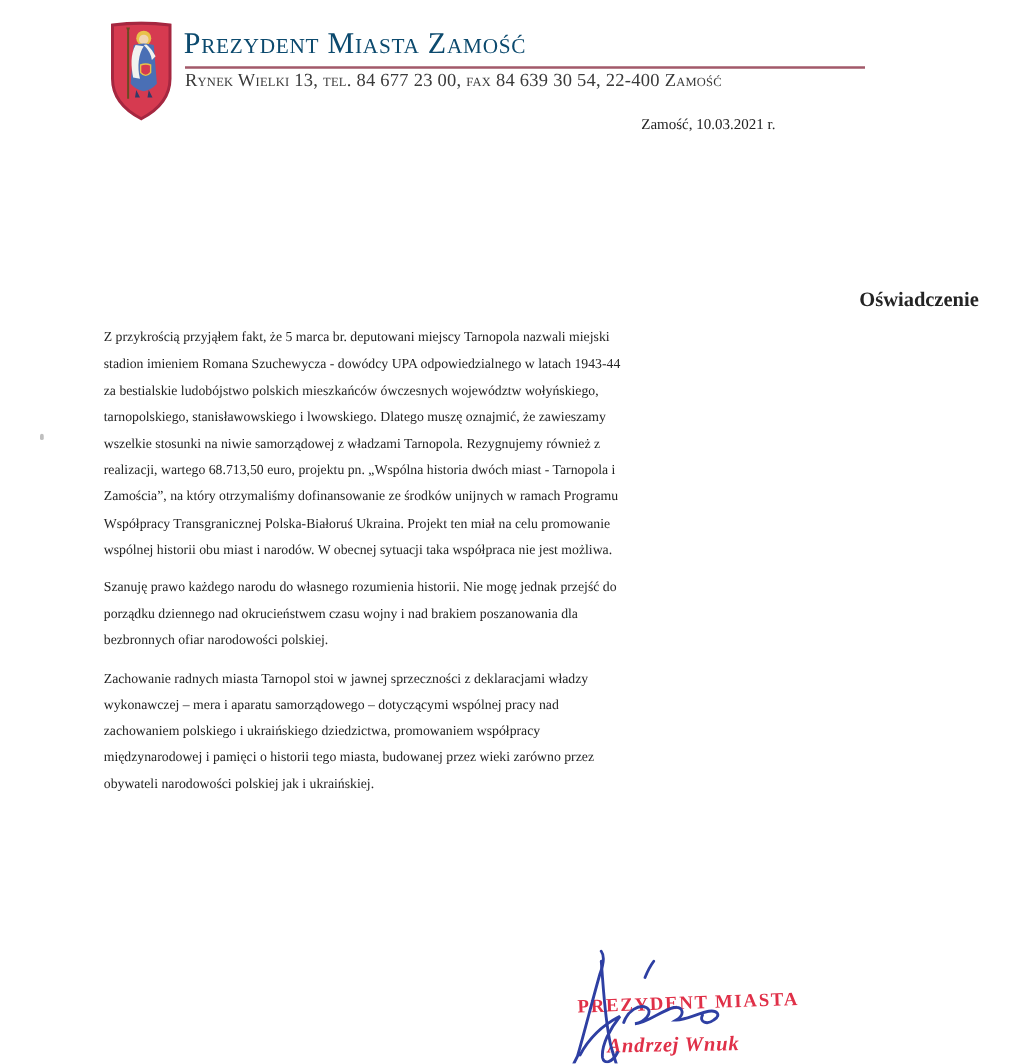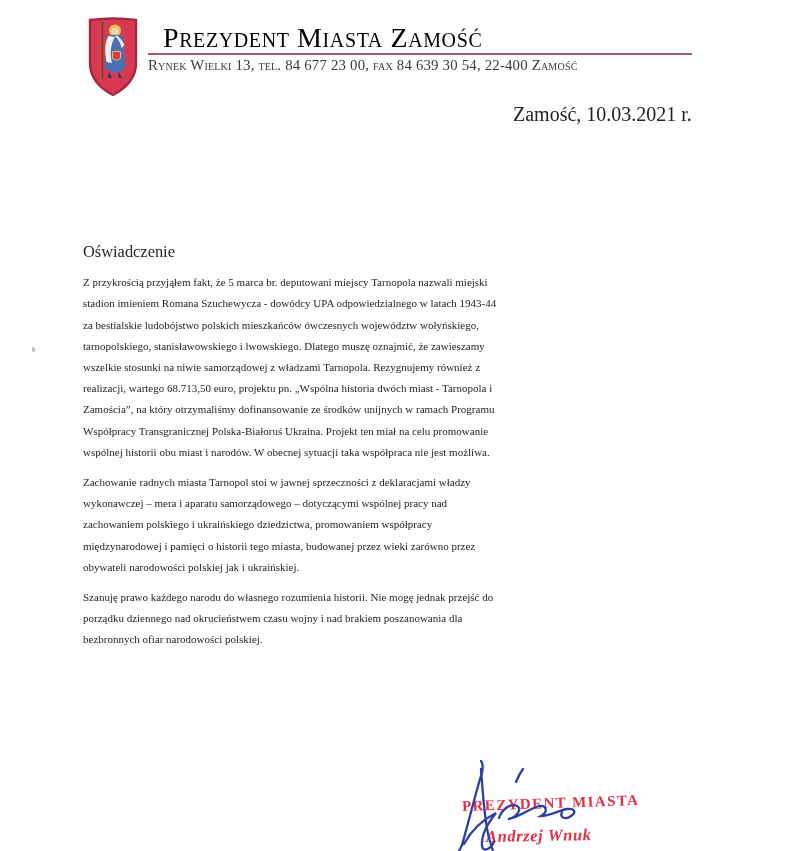--- a/index.html
+++ b/index.html
@@ -4,34 +4,34 @@
 <style>
   html,body{margin:0;padding:0;background:#fff;}
   .page{
     position:relative;width:811px;height:851px;background:#ffffff;
     overflow:hidden;font-family:"Liberation Serif",serif;color:#242424;
   }
   
   .crest{position:absolute;left:88px;top:17px;width:50px;height:80px;}
   .lh-title{
     position:absolute;left:147px;top:22px;
-    font-size:28px;font-variant:small-caps;letter-spacing:0.6px;
-    color:#000000;white-space:pre;margin-left:16px;
+    font-size:24px;font-variant:small-caps;letter-spacing:0.6px;
+    color:#0c4a6e;white-space:pre;
   }
   .lh-rule{position:absolute;left:148px;top:53px;width:544px;height:2px;background:#a2596a;}
   .lh-address{
     position:absolute;left:148px;top:57px;
     font-size:14.8px;font-variant:small-caps;letter-spacing:0.2px;
     color:#3a3a3a;white-space:pre;text-align:right;
   }
   
-  .dateline{position:absolute;left:513px;top:103px;font-size:20px;color:#222;white-space:pre;}
+  .dateline{position:absolute;left:513px;top:92px;font-size:12px;color:#222;white-space:pre;}
   
   .body-text{position:absolute;left:83px;top:229px;width:700px;}
-  .doc-heading{font-size:16.4px;line-height:21.2px;margin:12px 0 10px 0;font-weight:normal;}
+  .doc-heading{font-size:16.4px;line-height:21.2px;margin:0 0 10px 0;font-weight:bold;text-align:right;}
   .para{font-size:11px;line-height:21.2px;margin:0 0 9px 0;white-space:pre;}
   
   .stamp-title{
     position:absolute;left:462px;top:795px;
     font-size:15px;font-weight:bold;letter-spacing:1.4px;color:#e03048;
     transform:rotate(-2deg);white-space:pre;z-index:2;
   }
   .stamp-name{
     position:absolute;left:486px;top:826px;
     font-size:16.5px;font-weight:bold;font-style:italic;letter-spacing:0.6px;
@@ -78,28 +78,28 @@
     <h1 class="doc-heading">Oświadczenie</h1>
     <p class="para">Z przykrością przyjąłem fakt, że 5 marca br. deputowani miejscy Tarnopola nazwali miejski
 stadion imieniem Romana Szuchewycza - dowódcy UPA odpowiedzialnego w latach 1943-44
 za bestialskie ludobójstwo polskich mieszkańców ówczesnych województw wołyńskiego,
 tarnopolskiego, stanisławowskiego i lwowskiego. Dlatego muszę oznajmić, że zawieszamy
 wszelkie stosunki na niwie samorządowej z władzami Tarnopola. Rezygnujemy również z
 realizacji, wartego 68.713,50 euro, projektu pn. „Wspólna historia dwóch miast - Tarnopola i
 Zamościa”, na który otrzymaliśmy dofinansowanie ze środków unijnych w ramach Programu
 Współpracy Transgranicznej Polska-Białoruś Ukraina. Projekt ten miał na celu promowanie
 wspólnej historii obu miast i narodów. W obecnej sytuacji taka współpraca nie jest możliwa.</p>
+    <p class="para">Szanuję prawo każdego narodu do własnego rozumienia historii. Nie mogę jednak przejść do
+porządku dziennego nad okrucieństwem czasu wojny i nad brakiem poszanowania dla
+bezbronnych ofiar narodowości polskiej.</p>
     <p class="para">Zachowanie radnych miasta Tarnopol stoi w jawnej sprzeczności z deklaracjami władzy
 wykonawczej – mera i aparatu samorządowego – dotyczącymi wspólnej pracy nad
 zachowaniem polskiego i ukraińskiego dziedzictwa, promowaniem współpracy
 międzynarodowej i pamięci o historii tego miasta, budowanej przez wieki zarówno przez
 obywateli narodowości polskiej jak i ukraińskiej.</p>
-    <p class="para">Szanuję prawo każdego narodu do własnego rozumienia historii. Nie mogę jednak przejść do
-porządku dziennego nad okrucieństwem czasu wojny i nad brakiem poszanowania dla
-bezbronnych ofiar narodowości polskiej.</p>
   </div>
 
   <div class="stamp-title">PREZYDENT MIASTA</div>
   <div class="stamp-name">Andrzej Wnuk</div>
 
   <svg class="signature-svg" viewBox="440 742 190 109" aria-hidden="true">
     <g fill="none" stroke="#2e3fa3" stroke-width="2.3" stroke-linecap="round">
 
       <path d="M481,761 C484,765 483,771 480,779 C474,800 468,824 462,845 L459,851"></path>
 

